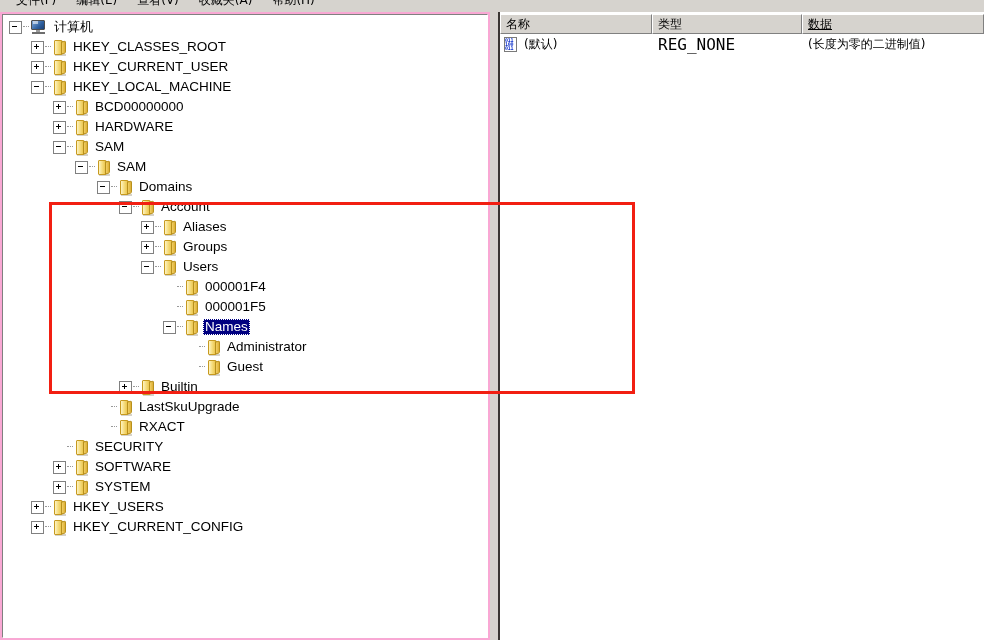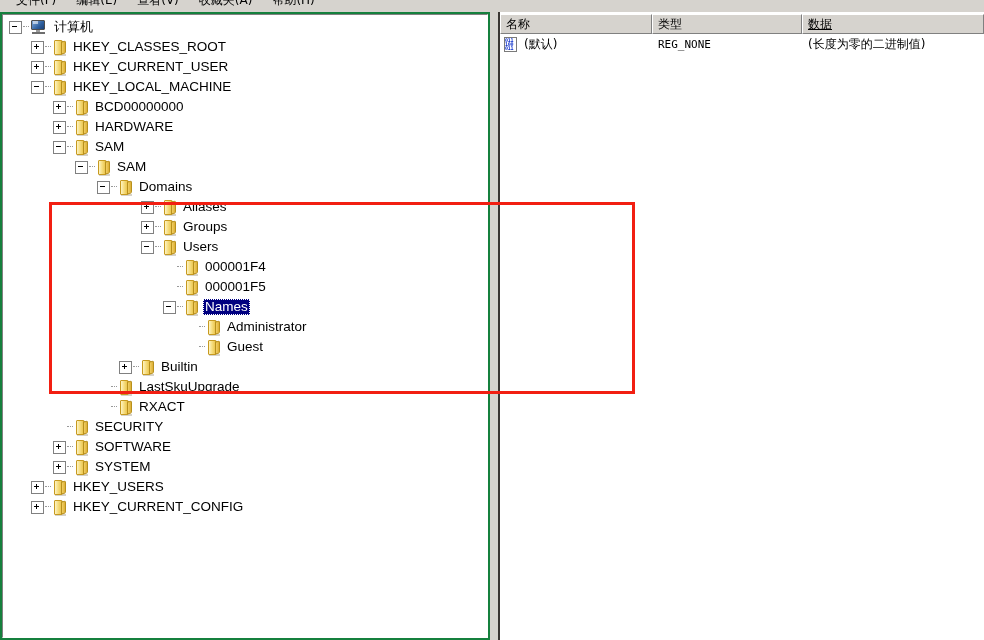--- a/index.html
+++ b/index.html
@@ -34,21 +34,21 @@
     padding: 2px 10px 2px 10px;
     white-space: nowrap;
     line-height: 15px;
   }
 
   
   .pane-left {
     position: absolute;
     left: 0; top: 12px;
     width: 490px; height: 628px;
-    background: #15803d;
+    background: #f9a8d4;
     box-sizing: border-box;
     padding: 2px 0 0 2px;
   }
   .tree-client {
     position: absolute;
     left: 2px; top: 2px;
     width: 486px; height: 624px;
     background: #ffffff;
     border-top: 1px solid #808080;
     border-left: 1px solid #808080;
@@ -113,21 +113,21 @@
     left: 0; top: 22px;
     width: 484px;
   }
   .list-row {
     display: flex;
     align-items: center;
     height: 21px;
   }
   .cell {
     font-family: "DejaVu Sans Mono", monospace;
-    font-size: 11px;
+    font-size: 16px;
     color: #000000;
     white-space: nowrap;
     overflow: hidden;
     box-sizing: border-box;
     display: flex;
     align-items: center;
   }
   .cell-name { width: 152px; padding-left: 3px; }
   .cell-type { width: 150px; padding-left: 6px; }
   .cell-data { width: 182px; padding-left: 6px; }
@@ -408,20 +408,30 @@
           <div class="tnode" style="padding-left: 94px;">
             <span class="expander"></span>
             <span class="dashline"></span>
             <span class="folder">
               <span class="shadow"></span>
               <span class="body"></span>
               <span class="flap"></span>
             </span>
             <span class="tlabel">Domains</span>
           </div>
+          <div class="tnode" style="padding-left: 116px;">
+            <span class="expander"></span>
+            <span class="dashline"></span>
+            <span class="folder">
+              <span class="shadow"></span>
+              <span class="body"></span>
+              <span class="flap"></span>
+            </span>
+            <span class="tlabel">Account</span>
+          </div>
           <div class="tnode" style="padding-left: 138px;">
             <span class="expander plus"></span>
             <span class="dashline"></span>
             <span class="folder">
               <span class="shadow"></span>
               <span class="body"></span>
               <span class="flap"></span>
             </span>
             <span class="tlabel">Aliases</span>
           </div>

